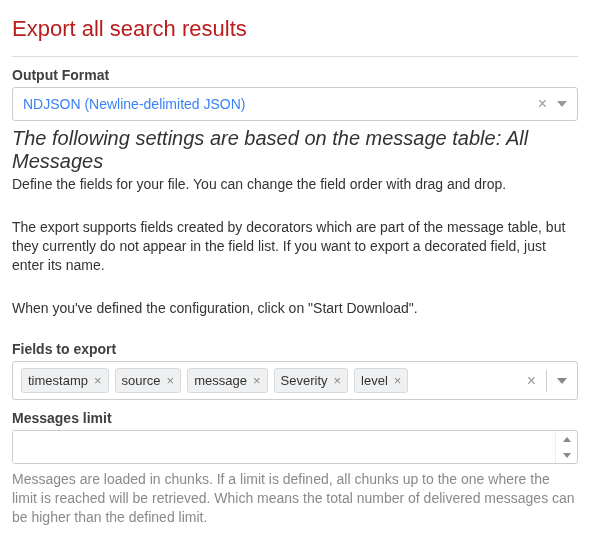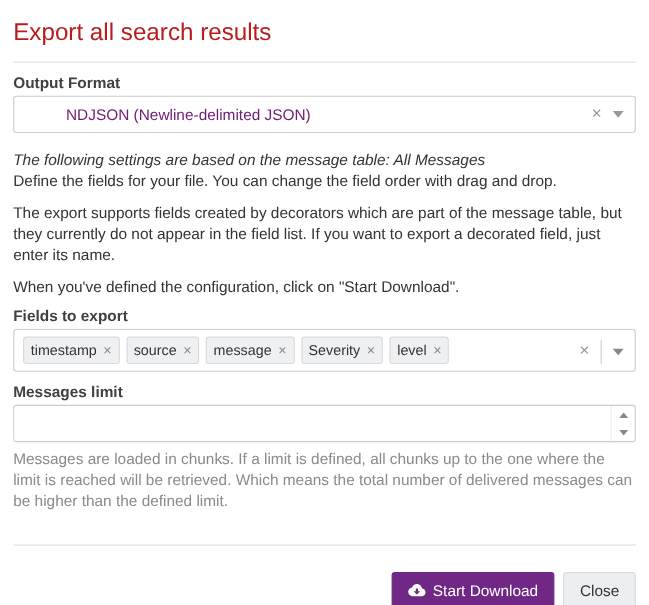--- a/index.html
+++ b/index.html
@@ -31,38 +31,38 @@
   }
   .select-box {
     border: 1px solid #ccc;
     border-radius: 3px;
     padding: 8px 10px;
     display: flex;
     align-items: center;
     justify-content: space-between;
     background: #fff;
   }
-  .select-value { color: #701a75; margin-left: 37px; }
+  .select-value { color: #3b82f6; }
   .select-controls { display: flex; align-items: center; gap: 10px; color: #999; }
   .clear-x { font-size: 16px; line-height: 1; cursor: pointer; color:#999; }
   .caret-down {
     width: 0; height: 0;
     border-left: 5px solid transparent;
     border-right: 5px solid transparent;
     border-top: 6px solid #999;
     display: inline-block;
   }
-  .info-italic { font-style: italic; color: #333; margin-top: 16px; font-size: 14px; }
-  .para { color: #333; margin: 10px 0; line-height: 1.35; font-size: 14px; }
+  .info-italic { font-style: italic; color: #333; margin-top: 6px; font-size: 20px; }
+  .para { color: #333; margin: 24px 0; line-height: 1.35; font-size: 14px; }
   .fields-box {
     border: 1px solid #ccc;
     border-radius: 3px;
     padding: 6px 8px;
     display: flex;
-    align-items: flex-end;
+    align-items: center;
     gap: 6px;
     flex-wrap: wrap;
   }
   .fields-box .tags-area { display:flex; gap:6px; flex-wrap:wrap; flex:1; }
   .tag {
     background: #eef0f2;
     border: 1px solid #d7dadd;
     border-radius: 3px;
     padding: 4px 6px;
     display: inline-flex;

